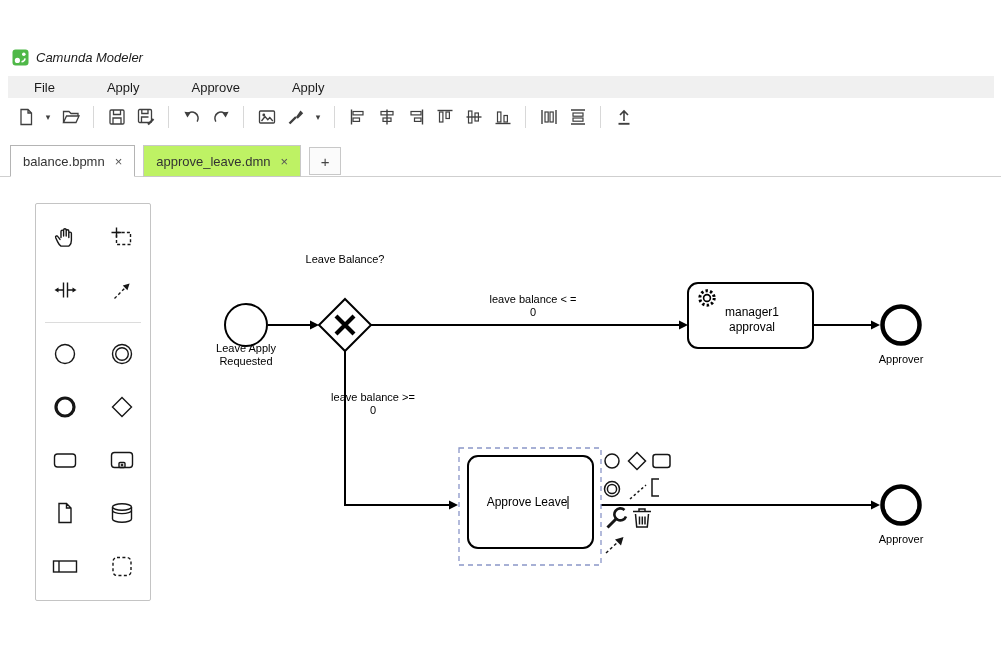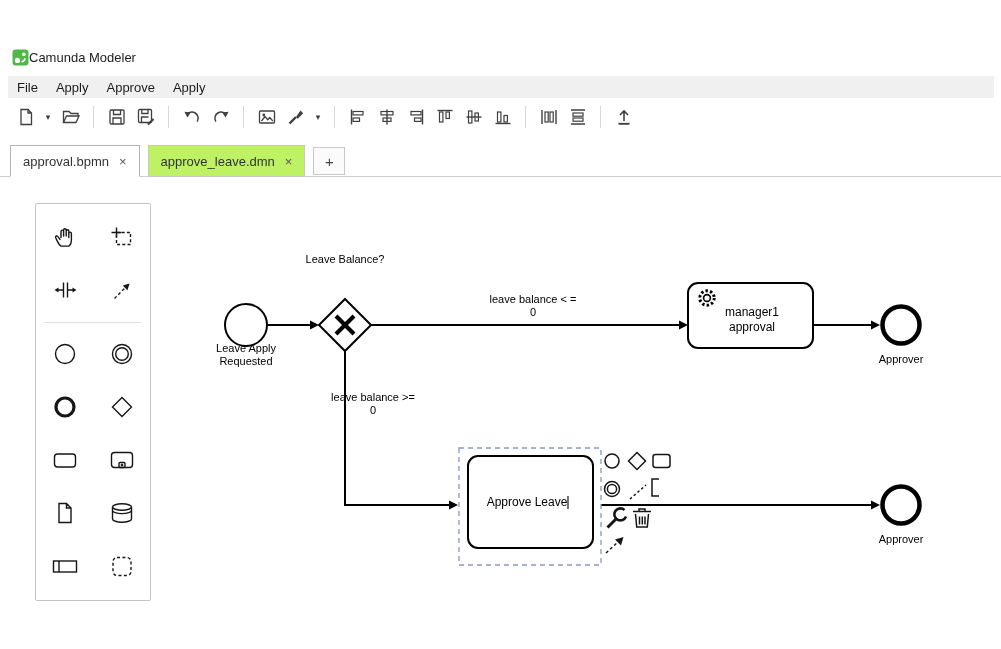--- a/index.html
+++ b/index.html
@@ -2,23 +2,23 @@
 <html><head>
 <meta charset="utf-8">
 <style>
   html,body{margin:0;padding:0;}
   body{
     width:1001px;height:649px;position:relative;overflow:hidden;
     background:#ffffff;color:#111;
     font-family:"Liberation Sans",sans-serif;
   }
   
-  .titlebar{position:absolute;left:12px;top:47px;height:20px;display:flex;align-items:center;font-size:13px;color:#1c1c1c;}
+  .titlebar{position:absolute;left:12px;top:47px;height:20px;display:flex;align-items:center;gap:7px;font-size:13px;color:#1c1c1c;font-style:italic;}
   .menubar{position:absolute;left:8px;top:76px;width:986px;height:22px;background:#f0f0f0;display:flex;align-items:center;font-size:13px;color:#1c1c1c;}
-  .menu-item{padding:2px 9px;cursor:default;}
+  .menu-item{padding:2px 26px;cursor:default;}
   
   .toolbar{position:absolute;left:12px;top:100px;height:34px;display:flex;align-items:center;gap:2px;}
   .tb-btn{width:27px;height:27px;display:flex;align-items:center;justify-content:center;border:none;background:transparent;padding:0;border-radius:2px;}
   .tb-drop{width:14px;}
   .caret{font-size:9px;color:#3f3f3f;line-height:1;}
   .tb-sep{width:1px;height:22px;background:#d8d8d8;margin:0 7px;}
   
   .tabbar{position:absolute;left:10px;top:145px;height:32px;display:flex;align-items:center;z-index:3;}
   .tab{height:30px;display:flex;align-items:center;gap:10px;padding:0 12px;font-size:13px;color:#333;
        border:1px solid #c8c8c8;background:#bef264;margin-right:8px;position:relative;}
@@ -185,21 +185,21 @@
     <svg width="20" height="20" viewBox="0 0 20 20">
       <path d="M10 14 V4 M6 8 l4-4 4 4" fill="none" stroke="#3f3f3f" stroke-width="1.6"></path>
       <path d="M4.5 16.8 h11" stroke="#3f3f3f" stroke-width="1.9"></path>
     </svg>
   </button>
 </div>
 
 <div class="tabline"></div>
 <div class="tabbar">
   <div class="tab active">
-    <span class="tab-label">approval.bpmn</span>
+    <span class="tab-label">balance.bpmn</span>
     <span class="tab-close">×</span>
   </div>
   <div class="tab">
     <span class="tab-label">approve_leave.dmn</span>
     <span class="tab-close">×</span>
   </div>
   <div class="tab-new">+</div>
 </div>
 
 <div class="palette">

